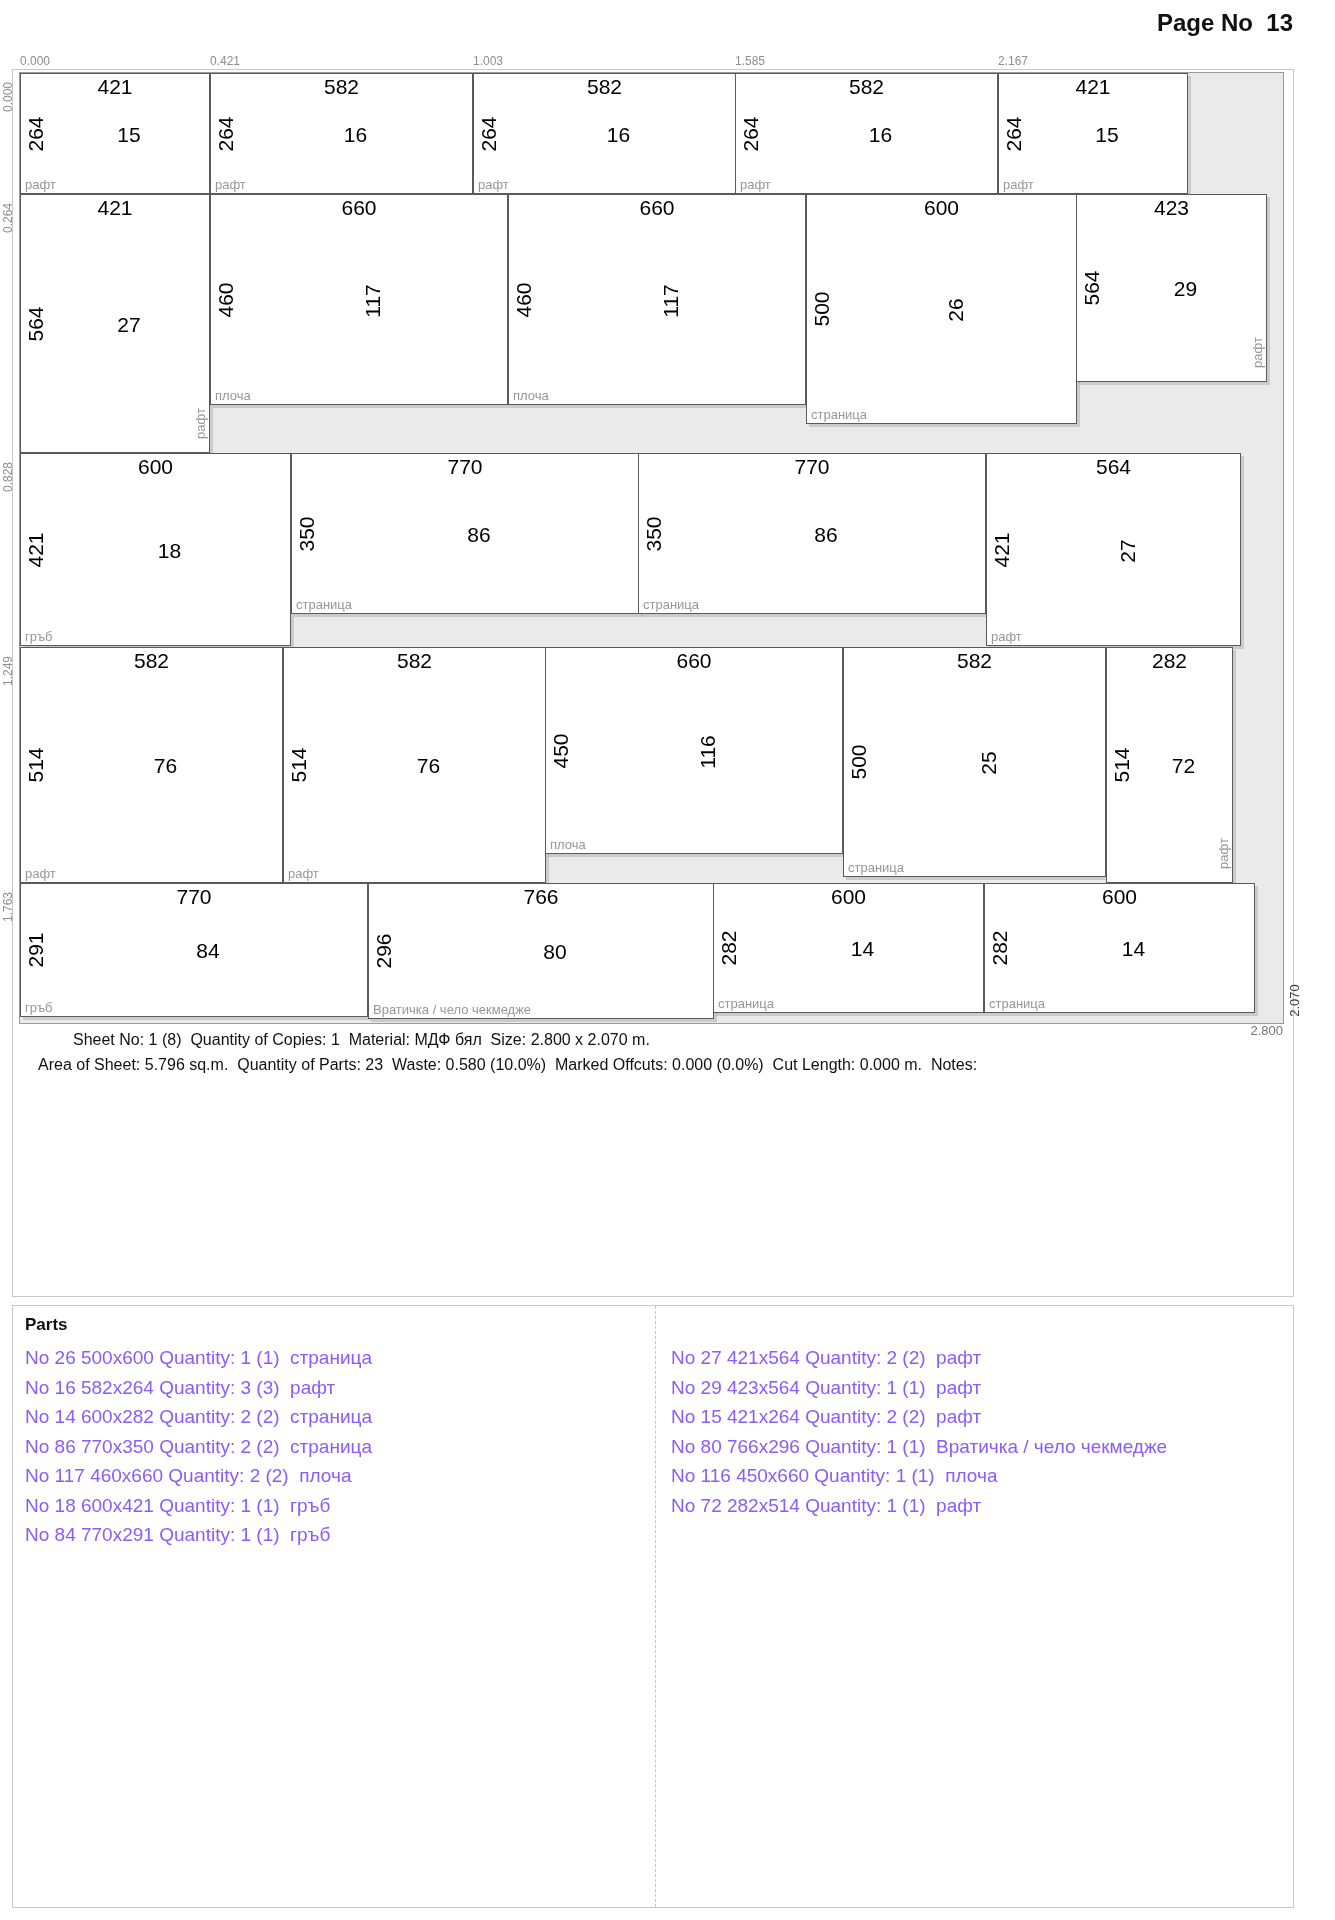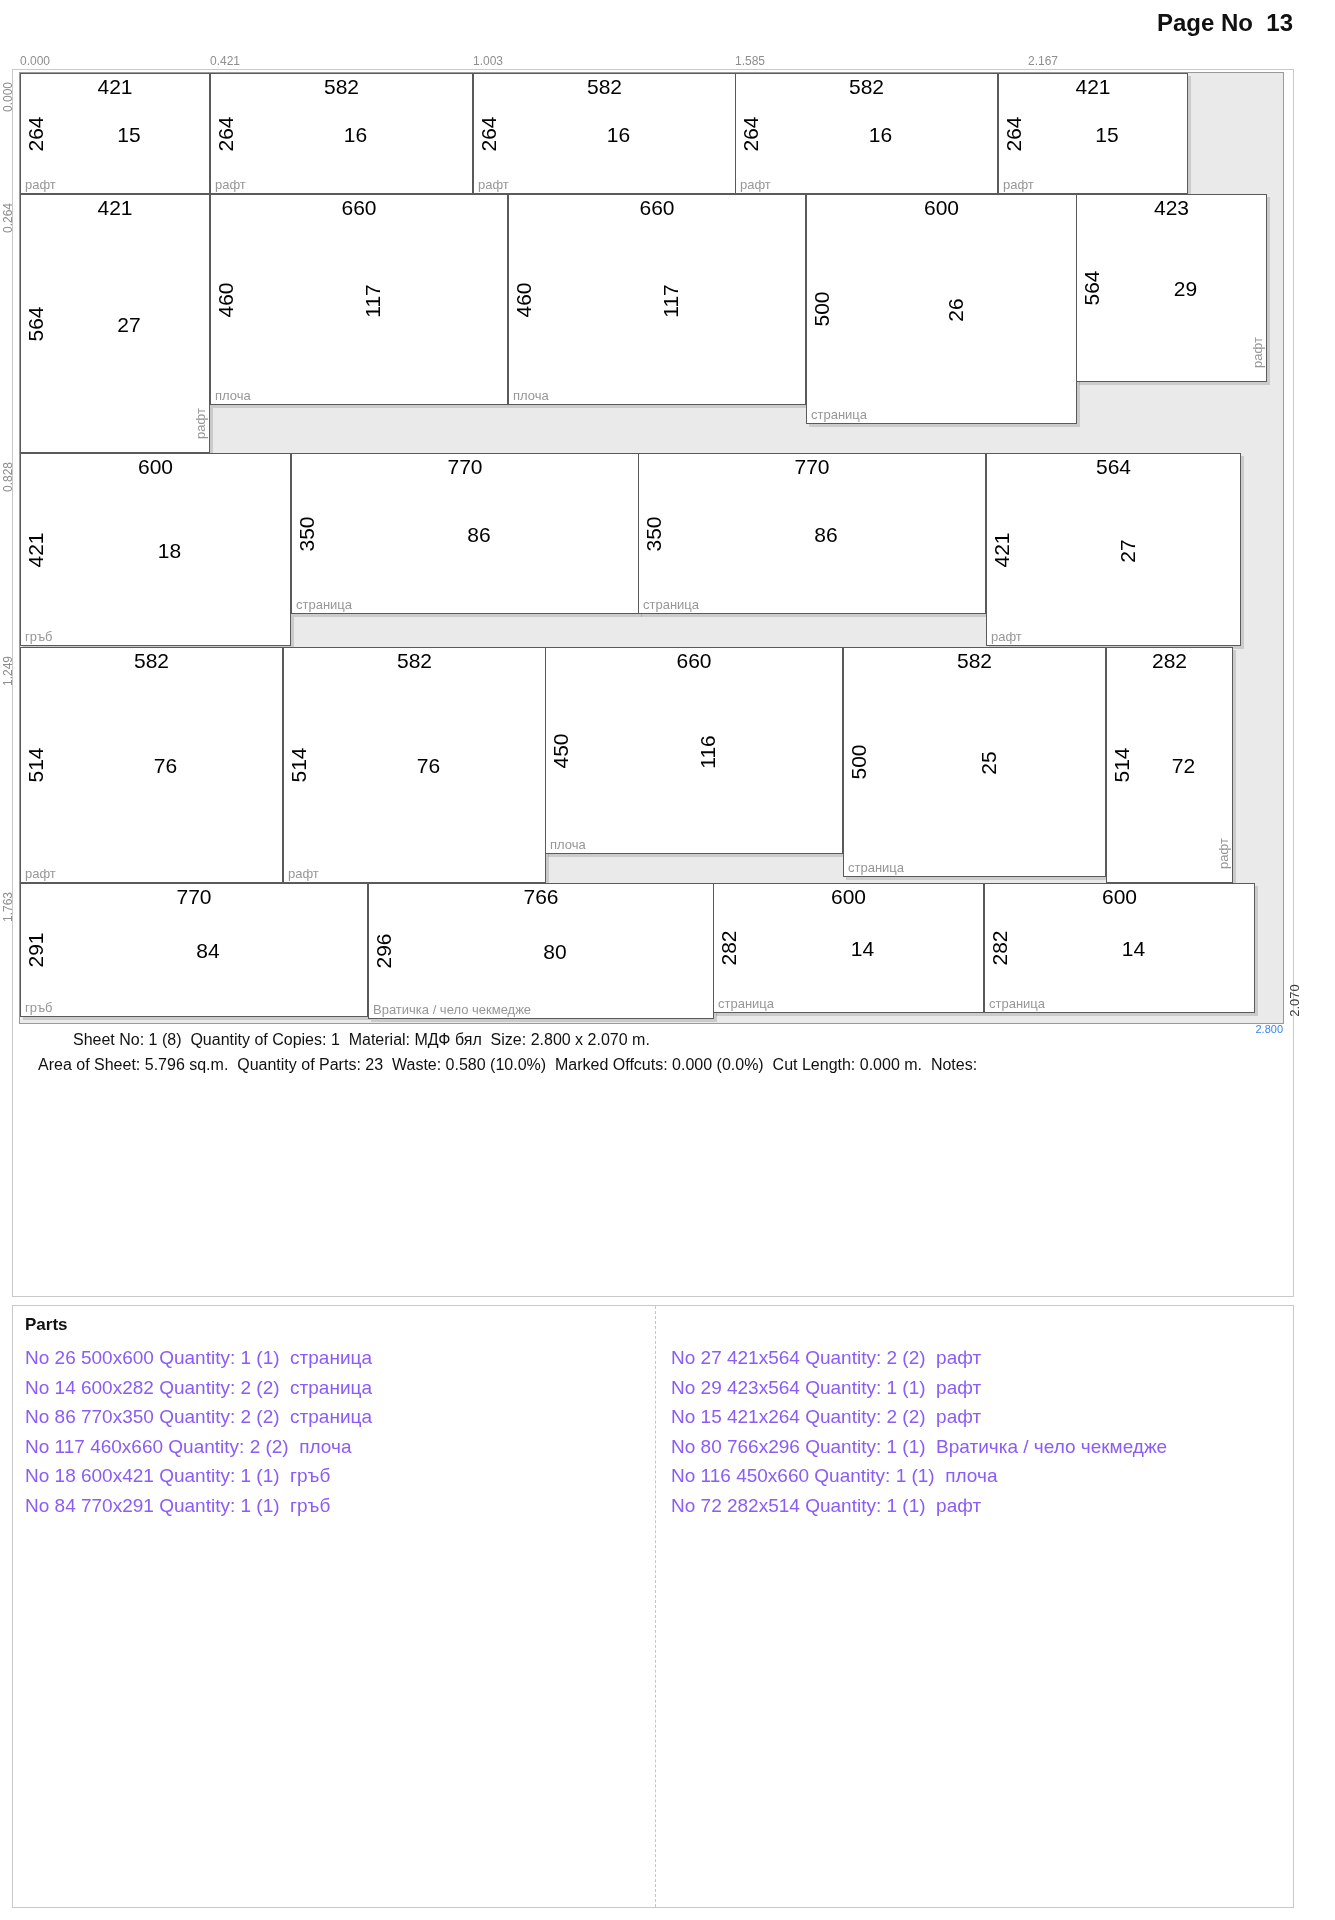--- a/index.html
+++ b/index.html
@@ -40,21 +40,21 @@
     position:absolute; right:0; bottom:2px; width:18px; height:54px;
     display:flex; align-items:center; justify-content:center;
   }
   .tlab-v .vtext { font-size:13px; color:#979797; }
   .rt { position:absolute; top:54px; font-size:12px; color:#8e8e8e; white-space:nowrap; }
   .rl {
     position:absolute; left:0; width:17px; height:46px;
     display:flex; align-items:center; justify-content:center;
   }
   .rl .vtext { font-size:12px; color:#8e8e8e; }
-  .dim-br { font-size:11px; color:#3b82f6; }
+  .dim-br { font-size:13px; color:#737373; }
   .dim-br-v {
     position:absolute; width:17px; height:48px;
     display:flex; align-items:center; justify-content:center;
   }
   .dim-br-v .vtext { font-size:13px; color:#3c3c3c; }
   .info-line { font-size:16px; color:#111; white-space:pre; }
   .parts-box { border:1px solid #c9c9c9; background:#fff; }
   .parts-divider { border-left:1px dashed #c6c6c6; }
   .parts-header { font-weight:bold; font-size:17px; }
   .parts-col { position:absolute; width:610px; }
@@ -270,21 +270,21 @@
       <div class="pno">14</div>
       <div class="tlab">страница</div>
     </div>
   </div>
 
 <div id="ruler-top">
     <div class="rt" style="left: 20px;">0.000</div>
     <div class="rt" style="left: 210px;">0.421</div>
     <div class="rt" style="left: 473px;">1.003</div>
     <div class="rt" style="left: 735px;">1.585</div>
-    <div class="rt" style="left: 998px; margin-left: 30px;">2.167</div>
+    <div class="rt" style="left: 998px;">2.167</div>
   </div>
 <div id="ruler-left">
     <div class="rl" style="top: 74px;">
       <span class="vtext">0.000</span>
     </div>
     <div class="rl" style="top: 195px;">
       <span class="vtext">0.264</span>
     </div>
     <div class="rl" style="top: 454px;">
       <span class="vtext">0.828</span>
@@ -303,20 +303,21 @@
 </div>
 
 <div class="abs info-line" style="left:29px; top:1031px;margin-left:44px;">Sheet No: 1 (8)  Quantity of Copies: 1  Material: МДФ бял  Size: 2.800 x 2.070 m.</div>
 <div class="abs info-line" style="left:38px; top:1056px;">Area of Sheet: 5.796 sq.m.  Quantity of Parts: 23  Waste: 0.580 (10.0%)  Marked Offcuts: 0.000 (0.0%)  Cut Length: 0.000 m.  Notes:</div>
 
 <div class="abs parts-box" style="left:12px; top:1305px; width:1282px; height:603px;"></div>
 <div class="abs parts-divider" style="left:655px; top:1306px; height:601px; width:1px;"></div>
 <div class="abs parts-header" style="left:25px; top:1315px;">Parts</div>
 <div class="abs parts-col" id="parts-left" style="left:25px; top:1343px;">
     <div>No 26 500x600 Quantity: 1 (1)  страница</div>
+    <div>No 16 582x264 Quantity: 3 (3)  рафт</div>
     <div>No 14 600x282 Quantity: 2 (2)  страница</div>
     <div>No 86 770x350 Quantity: 2 (2)  страница</div>
     <div>No 117 460x660 Quantity: 2 (2)  плоча</div>
     <div>No 18 600x421 Quantity: 1 (1)  гръб</div>
     <div>No 84 770x291 Quantity: 1 (1)  гръб</div>
   </div>
 <div class="abs parts-col" id="parts-right" style="left:671px; top:1343px;">
     <div>No 27 421x564 Quantity: 2 (2)  рафт</div>
     <div>No 29 423x564 Quantity: 1 (1)  рафт</div>
     <div>No 15 421x264 Quantity: 2 (2)  рафт</div>

